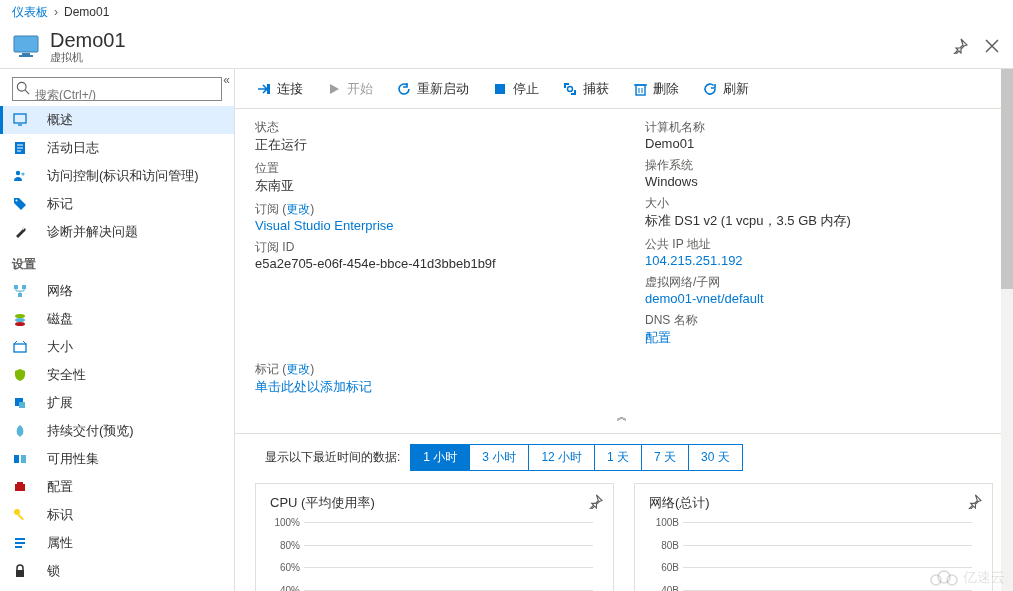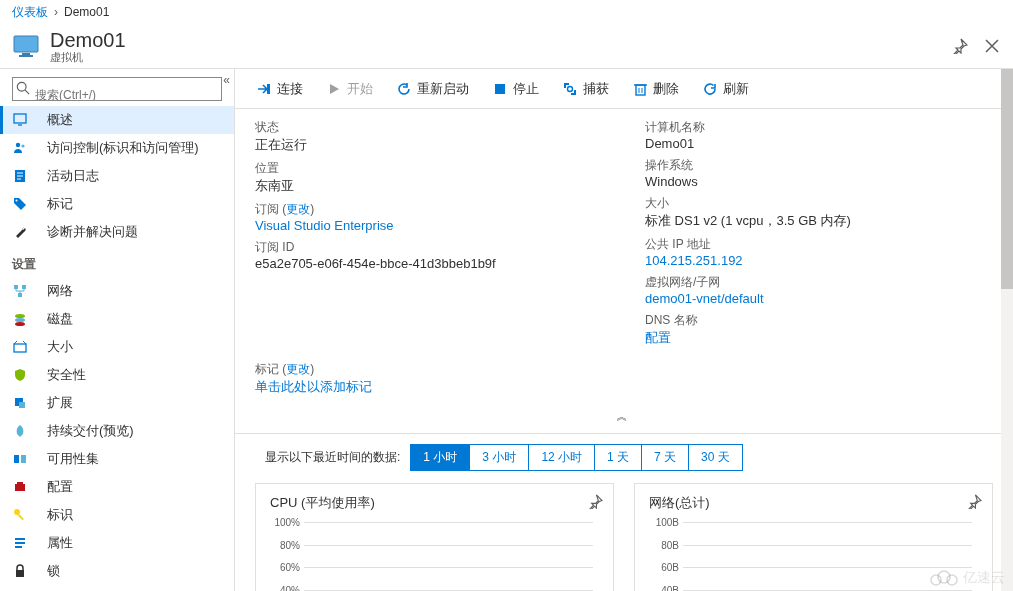--- a/index.html
+++ b/index.html
@@ -120,37 +120,37 @@
           <svg width="14" height="14" viewBox="0 0 14 14">
             <rect x="1" y="1" width="12" height="9" fill="none" stroke="#0078d4" stroke-width="1.3"></rect>
             <line x1="5" y1="12" x2="9" y2="12" stroke="#0078d4" stroke-width="1.3"></line>
           </svg>
         </span>
       <span>概述</span>
     </div>
     <div class="menu-item">
       <span class="menu-icon">
           <svg width="14" height="14" viewBox="0 0 14 14">
-            <circle cx="5" cy="4" r="2.2" fill="#0078d4"></circle>
-            <path d="M1 12c0-3 2-4 4-4s4 1 4 4" fill="#0078d4"></path>
-            <circle cx="10" cy="5" r="1.6" fill="#59b4d9"></circle>
-          </svg>
-        </span>
-      <span>访问控制(标识和访问管理)</span>
-    </div>
-    <div class="menu-item">
-      <span class="menu-icon">
-          <svg width="14" height="14" viewBox="0 0 14 14">
             <rect x="2" y="1" width="10" height="12" fill="#0078d4"></rect>
             <line x1="4" y1="4" x2="10" y2="4" stroke="#fff"></line>
             <line x1="4" y1="7" x2="10" y2="7" stroke="#fff"></line>
             <line x1="4" y1="10" x2="8" y2="10" stroke="#fff"></line>
           </svg>
         </span>
       <span>活动日志</span>
+    </div>
+    <div class="menu-item">
+      <span class="menu-icon">
+          <svg width="14" height="14" viewBox="0 0 14 14">
+            <circle cx="5" cy="4" r="2.2" fill="#0078d4"></circle>
+            <path d="M1 12c0-3 2-4 4-4s4 1 4 4" fill="#0078d4"></path>
+            <circle cx="10" cy="5" r="1.6" fill="#59b4d9"></circle>
+          </svg>
+        </span>
+      <span>访问控制(标识和访问管理)</span>
     </div>
     <div class="menu-item">
       <span class="menu-icon">
           <svg width="14" height="14" viewBox="0 0 14 14">
             <path d="M1 1h5l7 7-5 5-7-7z" fill="#0078d4"></path>
             <circle cx="3.5" cy="3.5" r="1" fill="#fff"></circle>
           </svg>
         </span>
       <span>标记</span>
     </div>

